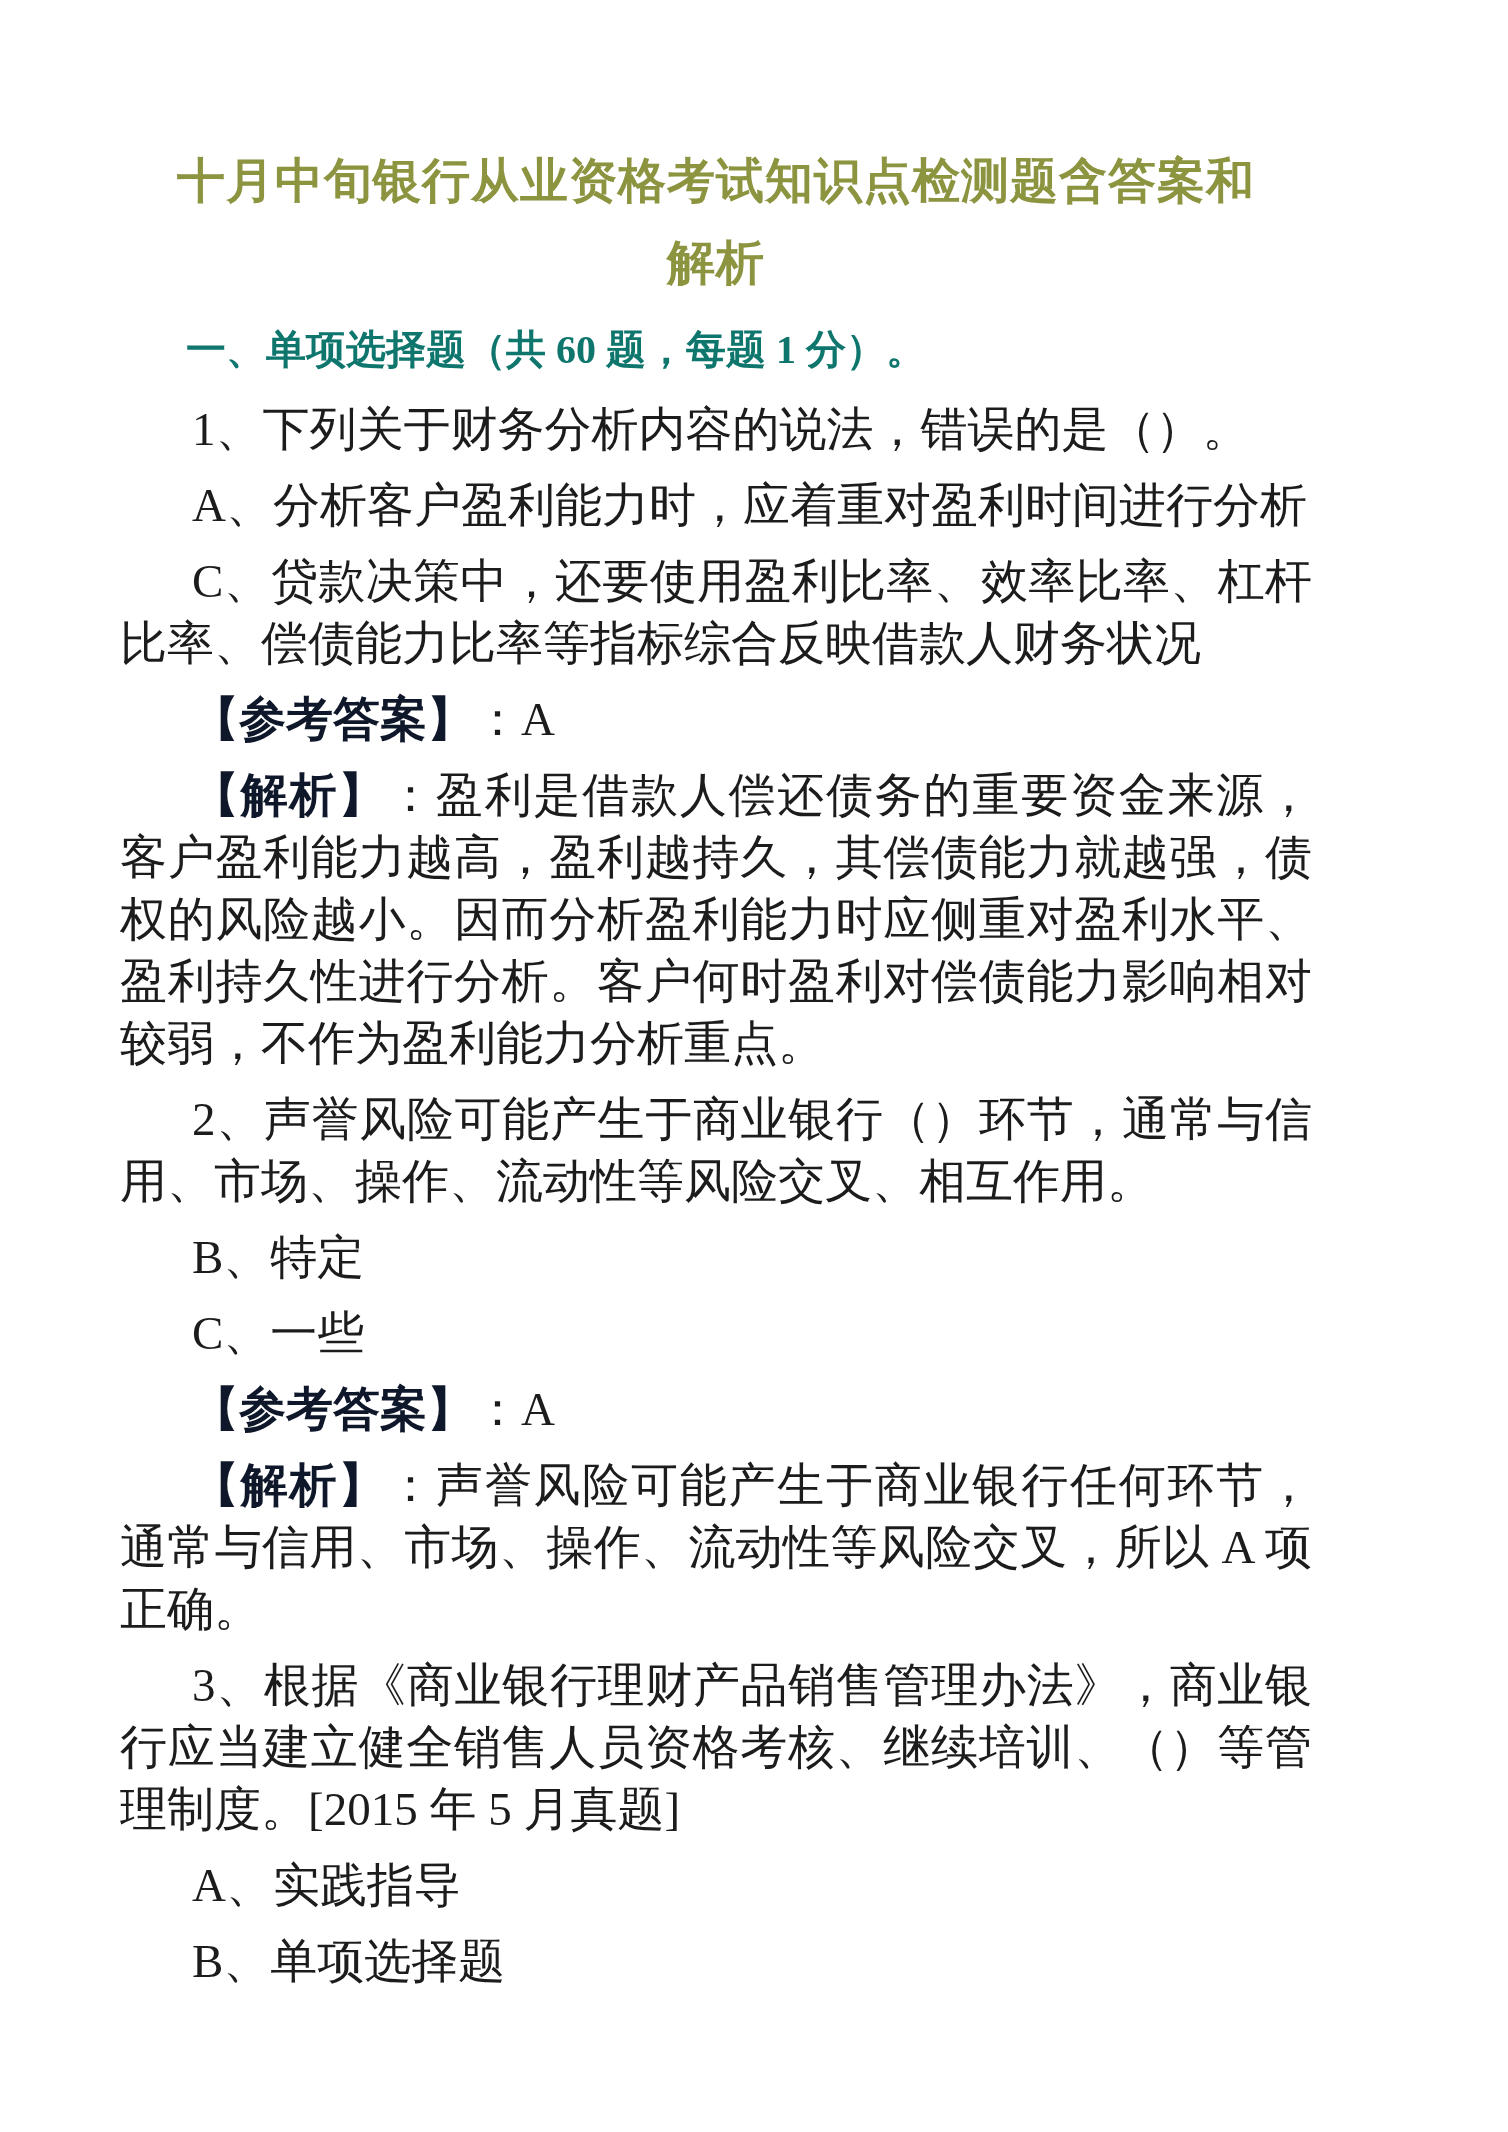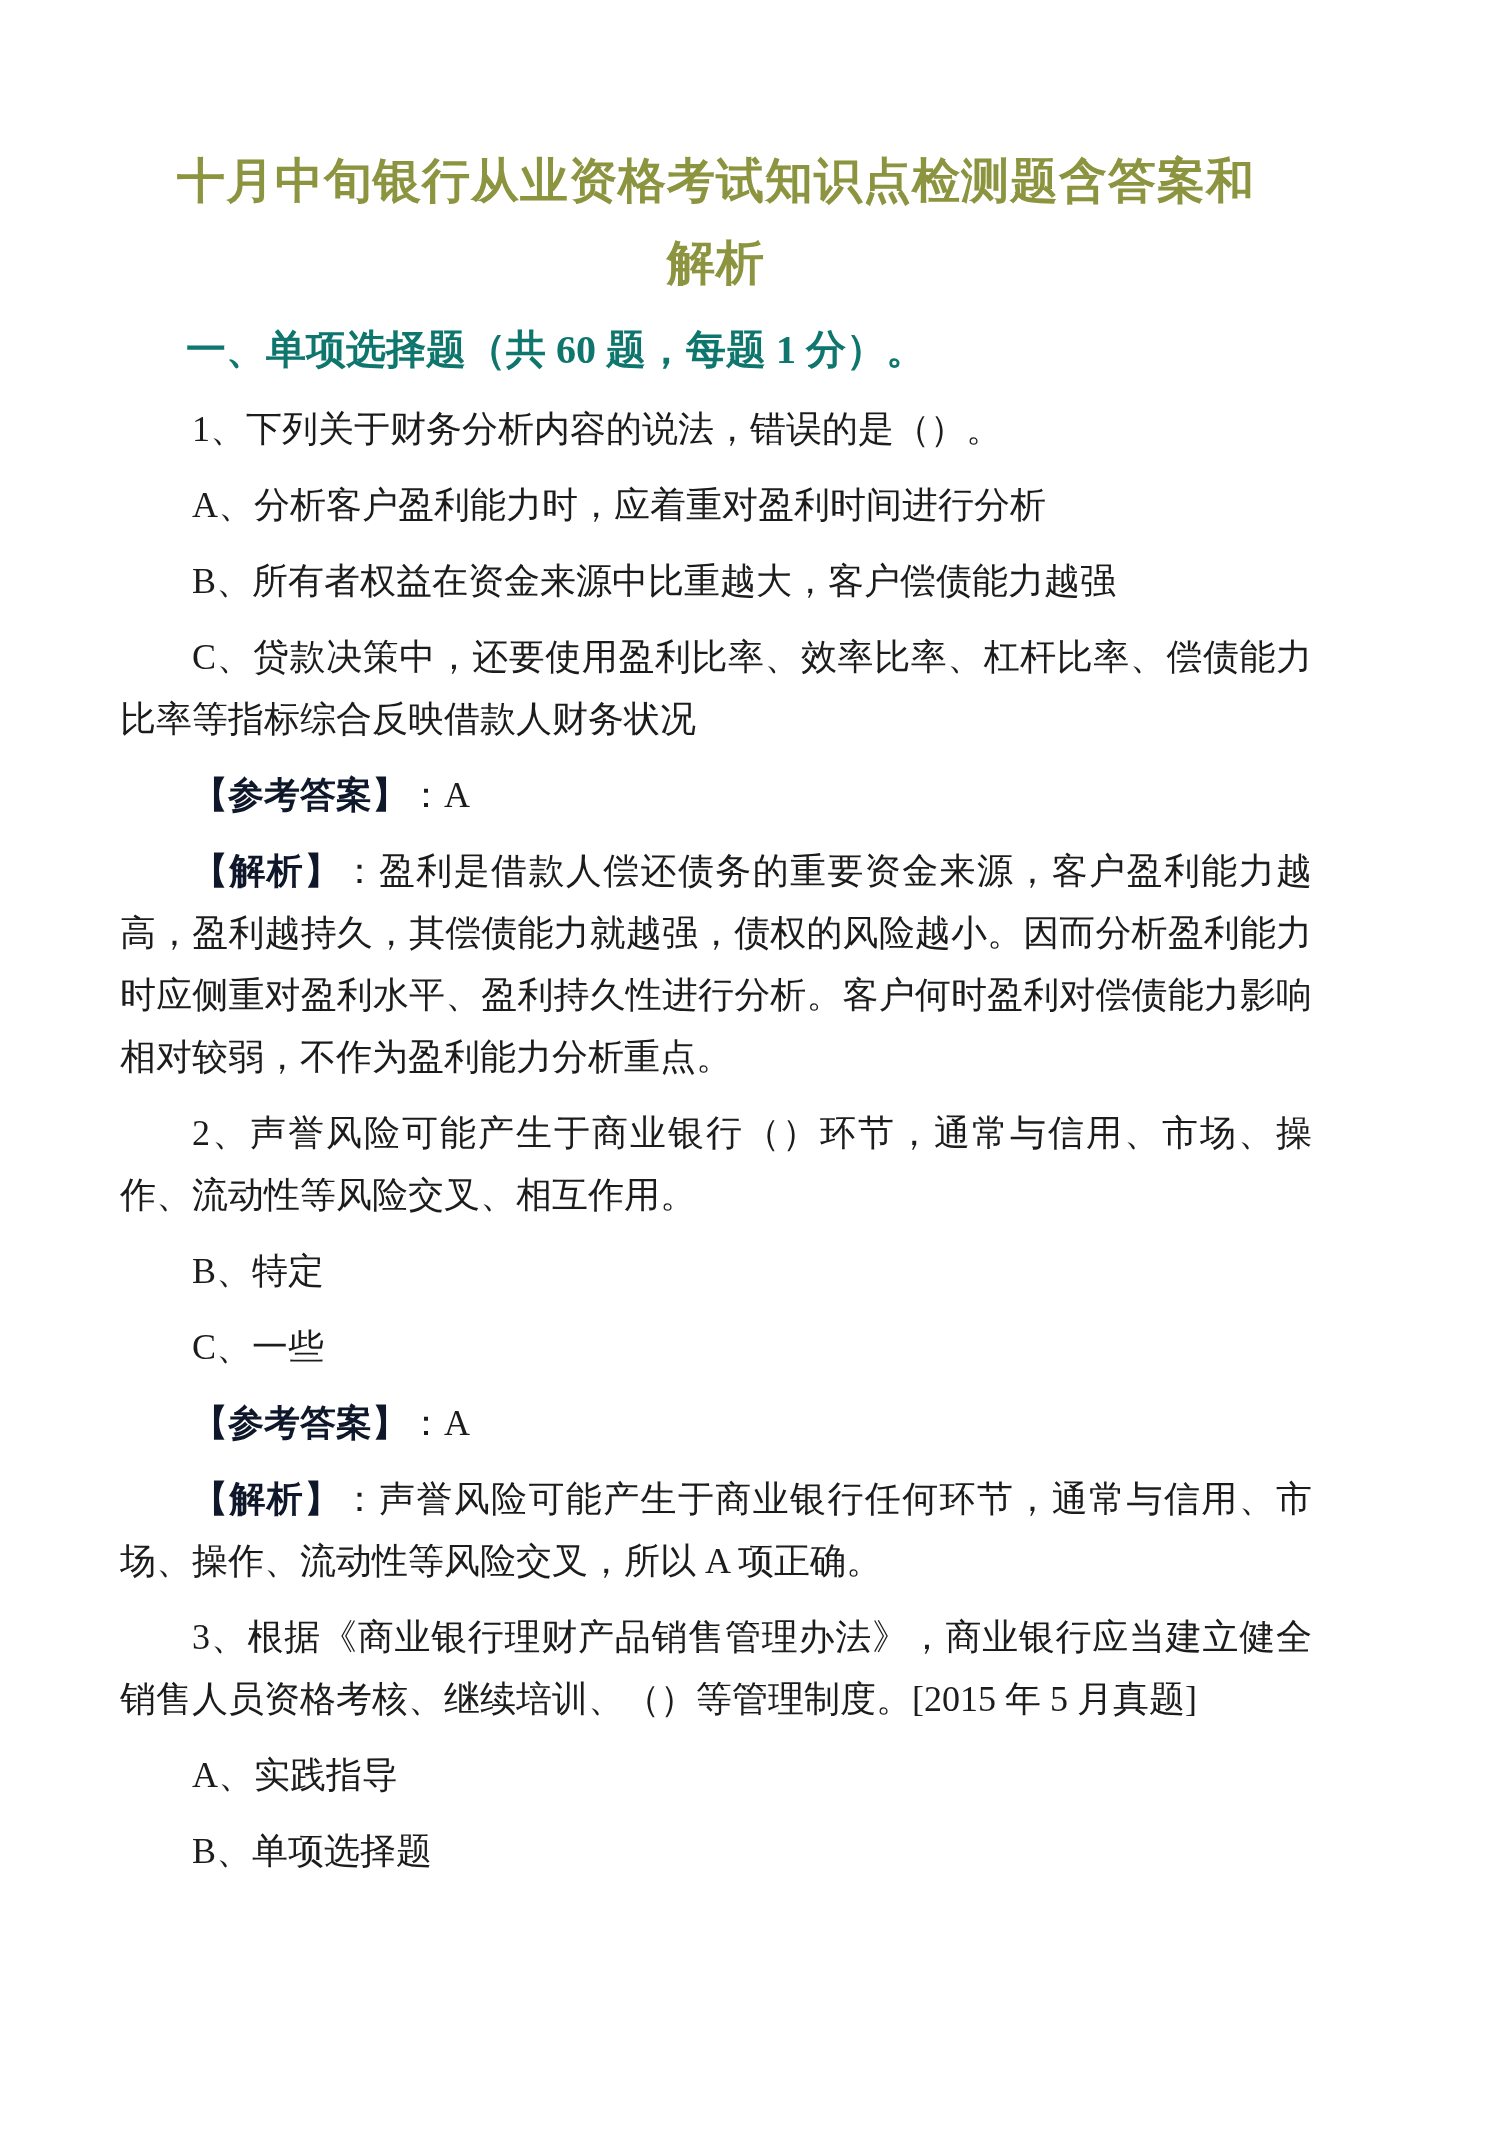--- a/index.html
+++ b/index.html
@@ -32,21 +32,21 @@
   .section-heading {
     margin: 0 0 16px 0;
     font-size: 40px;
     line-height: 64px;
     font-weight: bold;
     color: #0f766e;
     text-indent: 66px;
   }
   .para {
     margin: 0 0 14px 0;
-    font-size: 36px;
+    font-size: 47px;
     line-height: 62px;
     text-indent: 72px;
     text-align: justify;
     color: #1c1c1c;
   }
   .label {
     font-weight: bold;
     color: #0f172a;
   }
   section { margin: 0; padding: 0; }
@@ -56,21 +56,20 @@
 
 <div class="page">
 
   <h1 class="doc-title">十月中旬银行从业资格考试知识点检测题含答案和解析</h1>
 
   <h2 class="section-heading">一、单项选择题（共 60 题，每题 1 分）。</h2>
 
   <section>
     <p class="para">1、下列关于财务分析内容的说法，错误的是（）。</p>
     <p class="para">A、分析客户盈利能力时，应着重对盈利时间进行分析</p>
-    <p class="para">B、所有者权益在资金来源中比重越大，客户偿债能力越强</p>
     <p class="para">C、贷款决策中，还要使用盈利比率、效率比率、杠杆比率、偿债能力比率等指标综合反映借款人财务状况</p>
     <p class="para"><span class="label">【参考答案】</span><span>：A</span></p>
     <p class="para"><span class="label">【解析】</span><span>：盈利是借款人偿还债务的重要资金来源，客户盈利能力越高，盈利越持久，其偿债能力就越强，债权的风险越小。因而分析盈利能力时应侧重对盈利水平、盈利持久性进行分析。客户何时盈利对偿债能力影响相对较弱，不作为盈利能力分析重点。</span></p>
   </section>
 
   <section>
     <p class="para">2、声誉风险可能产生于商业银行（）环节，通常与信用、市场、操作、流动性等风险交叉、相互作用。</p>
     <p class="para">B、特定</p>
     <p class="para">C、一些</p>
     <p class="para"><span class="label">【参考答案】</span><span>：A</span></p>

